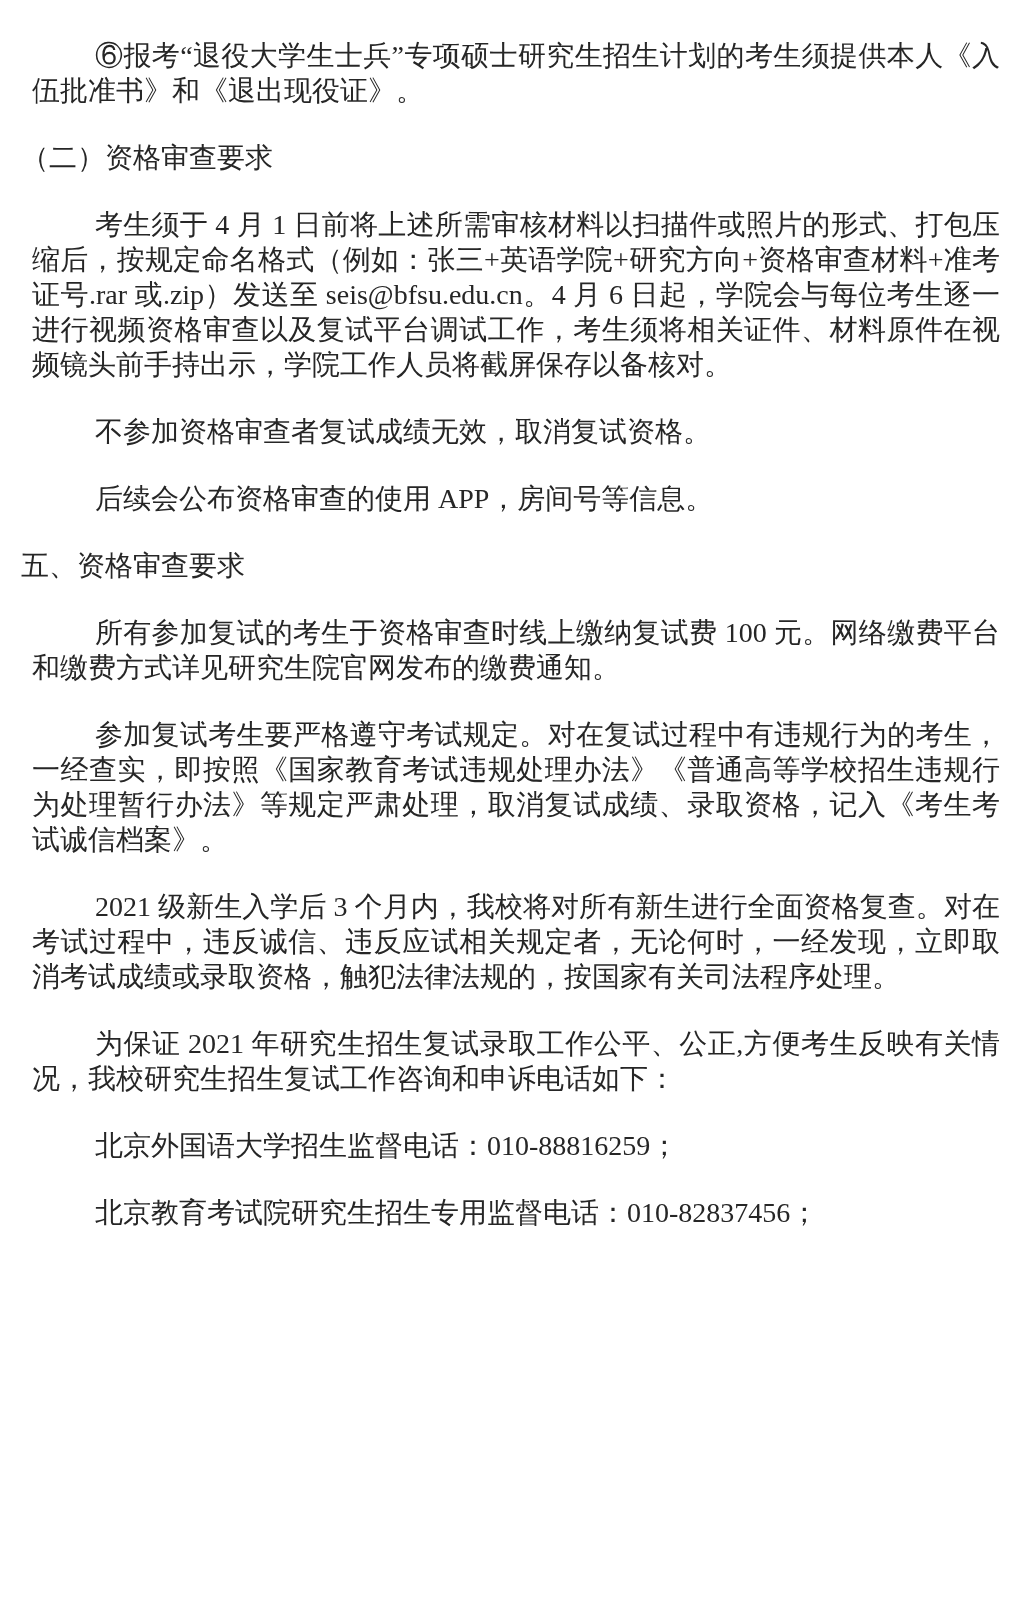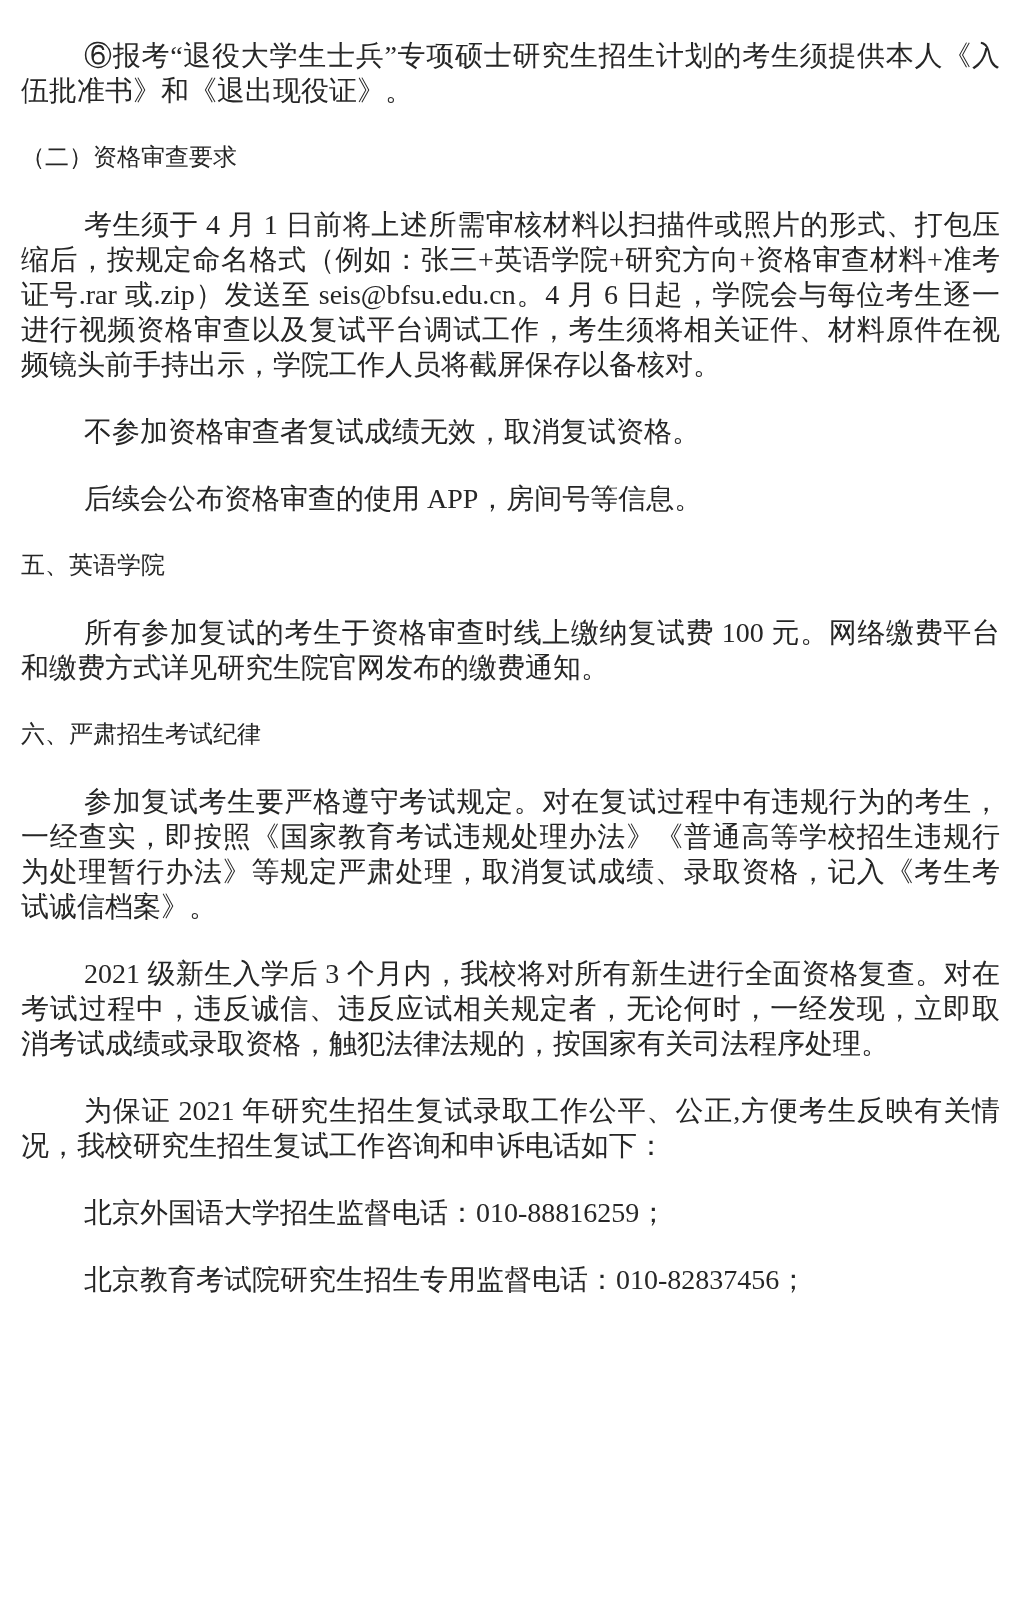--- a/index.html
+++ b/index.html
@@ -13,46 +13,45 @@
     min-height: 1610px;
     box-sizing: border-box;
     background: #ffffff;
     padding: 38px 24px 40px 21px;
     font-family: "Liberation Serif", "DejaVu Serif", serif;
     font-size: 28px;
     color: #262626;
     overflow: hidden;
   }
   .para {
-    margin: 0 0 32px 0;
+    margin: 0 0 32px 11px;
     line-height: 35px;
     text-align: justify;
     text-indent: 63px;
     word-break: break-word;
   }
   .heading {
     margin: 16px 0 32px 0;
     line-height: 35px;
-    font-size: 24px;
+    font-size: 28px;
     font-weight: 400;
     text-indent: 0;
     text-align: left;
     font-family: Liberation Serif, serif;
   }
 </style>
 </head>
 <body>
 
 <main class="page">
   <p class="para">⑥报考“退役大学生士兵”专项硕士研究生招生计划的考生须提供本人《入伍批准书》和《退出现役证》。</p>
   <h2 class="heading">（二）资格审查要求</h2>
   <p class="para">考生须于 4 月 1 日前将上述所需审核材料以扫描件或照片的形式、打包压缩后，按规定命名格式（例如：张三+英语学院+研究方向+资格审查材料+准考证号.rar 或.zip）发送至 seis@bfsu.edu.cn。4 月 6 日起，学院会与每位考生逐一进行视频资格审查以及复试平台调试工作，考生须将相关证件、材料原件在视频镜头前手持出示，学院工作人员将截屏保存以备核对。</p>
   <p class="para">不参加资格审查者复试成绩无效，取消复试资格。</p>
   <p class="para">后续会公布资格审查的使用 APP，房间号等信息。</p>
-  <h2 class="heading">五、英语学院</h2>
+  <h2 class="heading">五、资格审查要求</h2>
   <p class="para">所有参加复试的考生于资格审查时线上缴纳复试费 100 元。网络缴费平台和缴费方式详见研究生院官网发布的缴费通知。</p>
-  <h2 class="heading">六、严肃招生考试纪律</h2>
   <p class="para">参加复试考生要严格遵守考试规定。对在复试过程中有违规行为的考生，一经查实，即按照《国家教育考试违规处理办法》《普通高等学校招生违规行为处理暂行办法》等规定严肃处理，取消复试成绩、录取资格，记入《考生考试诚信档案》。</p>
   <p class="para">2021 级新生入学后 3 个月内，我校将对所有新生进行全面资格复查。对在考试过程中，违反诚信、违反应试相关规定者，无论何时，一经发现，立即取消考试成绩或录取资格，触犯法律法规的，按国家有关司法程序处理。</p>
   <p class="para">为保证 2021 年研究生招生复试录取工作公平、公正,方便考生反映有关情况，我校研究生招生复试工作咨询和申诉电话如下：</p>
   <p class="para">北京外国语大学招生监督电话：010-88816259；</p>
   <p class="para">北京教育考试院研究生招生专用监督电话：010-82837456；</p>
 </main>
 
 </body></html>

